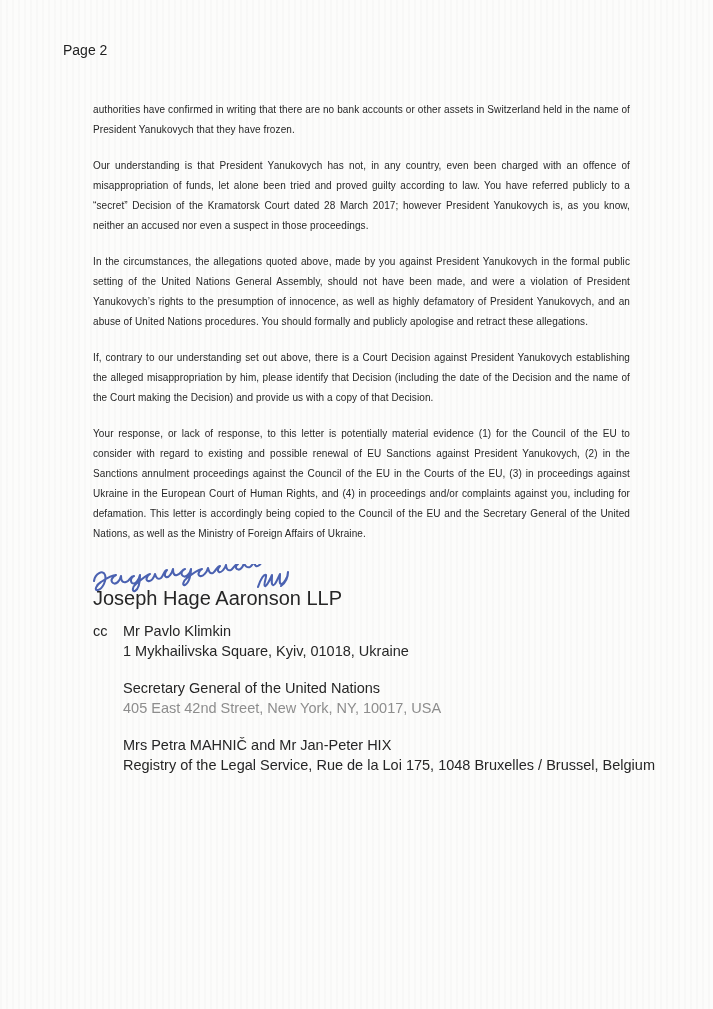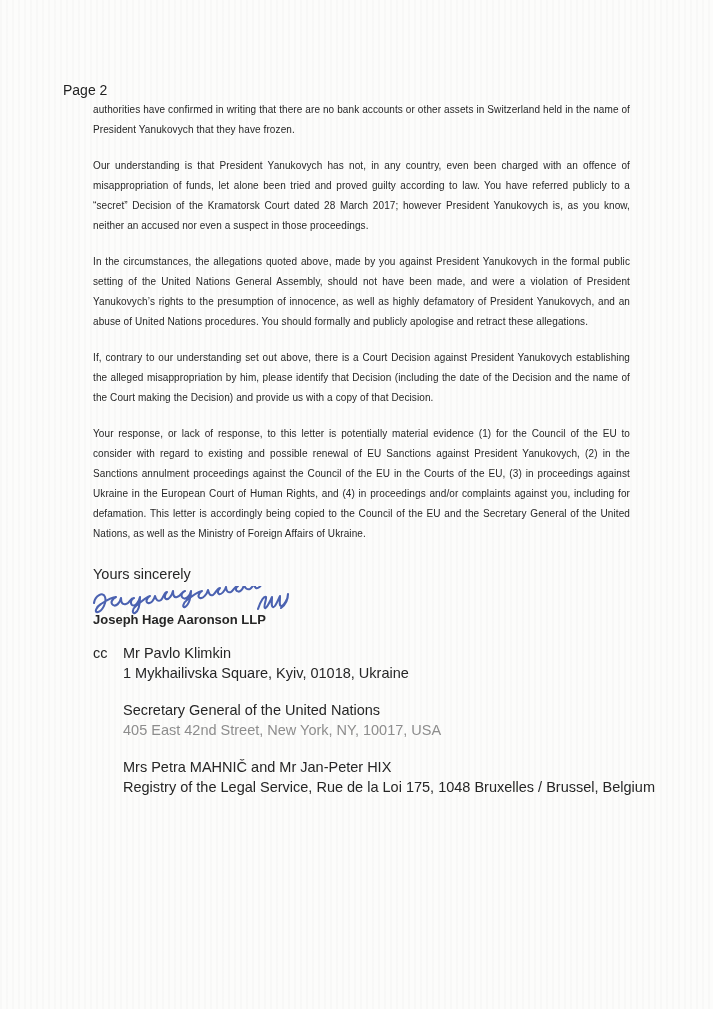--- a/index.html
+++ b/index.html
@@ -20,21 +20,20 @@
     overflow: hidden;
     box-shadow: 0 0 4px rgba(0,0,0,0.15);
   }
   .page-label {
     position: absolute;
     top: 41px;
     left: 63px;
     font-size: 14px;
     line-height: 18px;
     color: #1f1f1f;
-    margin-top: 40px;
   }
   .letter-body {
     position: absolute;
     top: 84px;
     left: 93px;
     width: 537px;
   }
   .para {
     margin: 16px 0 11px 0;
     font-size: 10px;
@@ -49,24 +48,23 @@
     font-size: 14.5px;
     line-height: 20px;
   }
   .signature-row {
     position: relative;
     height: 28px;
     margin: 2px 0 0 -3px;
   }
   .signature-row svg { display: block; }
   .signatory {
-    font-size: 13px;
+    font-size: 20px;
     line-height: 20px;
     margin-top: -4px;
-    font-weight: bold;
   }
   .cc-block {
     display: flex;
     margin-top: 13px;
     font-size: 14.5px;
     line-height: 20px;
   }
   .cc-label { width: 30px; flex: 0 0 30px; }
   .cc-entries { flex: 1; }
   .cc-entry { margin-bottom: 17px; }
@@ -83,21 +81,20 @@
 
   <div class="letter-body">
 
     <p class="para">authorities have confirmed in writing that there are no bank accounts or other assets in Switzerland held in the name of President Yanukovych that they have frozen.</p>
     <p class="para">Our understanding is that President Yanukovych has not, in any country, even been charged with an offence of misappropriation of funds, let alone been tried and proved guilty according to law. You have referred publicly to a “secret” Decision of the Kramatorsk Court dated 28 March 2017; however President Yanukovych is, as you know, neither an accused nor even a suspect in those proceedings.</p>
     <p class="para">In the circumstances, the allegations quoted above, made by you against President Yanukovych in the formal public setting of the United Nations General Assembly, should not have been made, and were a violation of President Yanukovych’s rights to the presumption of innocence, as well as highly defamatory of President Yanukovych, and an abuse of United Nations procedures. You should formally and publicly apologise and retract these allegations.</p>
     <p class="para">If, contrary to our understanding set out above, there is a Court Decision against President Yanukovych establishing the alleged misappropriation by him, please identify that Decision (including the date of the Decision and the name of the Court making the Decision) and provide us with a copy of that Decision.</p>
     <p class="para">Your response, or lack of response, to this letter is potentially material evidence (1) for the Council of the EU to consider with regard to existing and possible renewal of EU Sanctions against President Yanukovych, (2) in the Sanctions annulment proceedings against the Council of the EU in the Courts of the EU, (3) in proceedings against Ukraine in the European Court of Human Rights, and (4) in proceedings and/or complaints against you, including for defamation. This letter is accordingly being copied to the Council of the EU and the Secretary General of the United Nations, as well as the Ministry of Foreign Affairs of Ukraine.</p>
 
     <div class="closing">
-      <div class="valediction">Yours sincerely</div>
       <div class="signature-row">
         <svg width="218" height="32" viewBox="0 0 218 32">
           <g fill="none" stroke-width="2.1" stroke-linecap="round" stroke-linejoin="round" opacity="0.92" stroke="#3c55ab">
             <path d="M4,17 c1,-7 9,-12 11,-6 c2,6 -3,14 -7,15 c-4,1 -2,-5 3,-8 c6,-4 11,-7 15,-7 c-4,2 -6,6 -3,8 c3,2 7,-2 8,-7 c0,4 1,7 5,6 c4,-1 4,-6 8,-6 c-3,1 -4,5 -2,7 c3,2 7,-3 8,-8 c0,7 -1,14 -5,16 c-3,1 -3,-4 1,-7 c5,-4 10,-9 14,-10 c-3,2 -5,6 -2,7 c3,1 6,-3 7,-7 c1,4 3,6 6,4 c3,-3 3,-8 6,-8 c-2,2 -3,6 -1,7 c3,1 6,-4 7,-8 c0,4 1,7 4,6 c4,-1 5,-6 8,-6 c-3,1 -5,5 -2,7 c3,2 7,-2 8,-7 c0,6 -2,14 -6,16 c-3,1 -2,-4 2,-7 c5,-4 11,-8 15,-9 c-3,2 -5,6 -2,7 c3,1 7,-4 8,-8 c1,4 2,6 5,5 c3,-2 4,-7 7,-7 c-2,2 -3,5 -1,6 c2,1 6,-3 7,-7 c0,4 2,6 5,5 c3,-2 4,-6 7,-6 c-2,1 -3,4 -1,5 c3,2 6,-2 7,-6 c1,3 3,5 6,4 c3,-2 4,-6 7,-6 c-2,1 -3,4 -1,5 c2,1 5,-2 6,-5 l17,2"></path>
             <path d="M168,23 c3,-9 6,-13 8,-12 c1,1 -3,10 -1,11 c1,1 5,-6 7,-11 c0,3 -1,10 1,10 c2,1 5,-7 7,-11 c0,4 -1,10 1,10 c3,0 7,-7 7,-12 c0,6 -3,11 -7,14"></path>
           </g>
         </svg>
       </div>
       <div class="signatory">Joseph Hage Aaronson LLP</div>
     </div>

